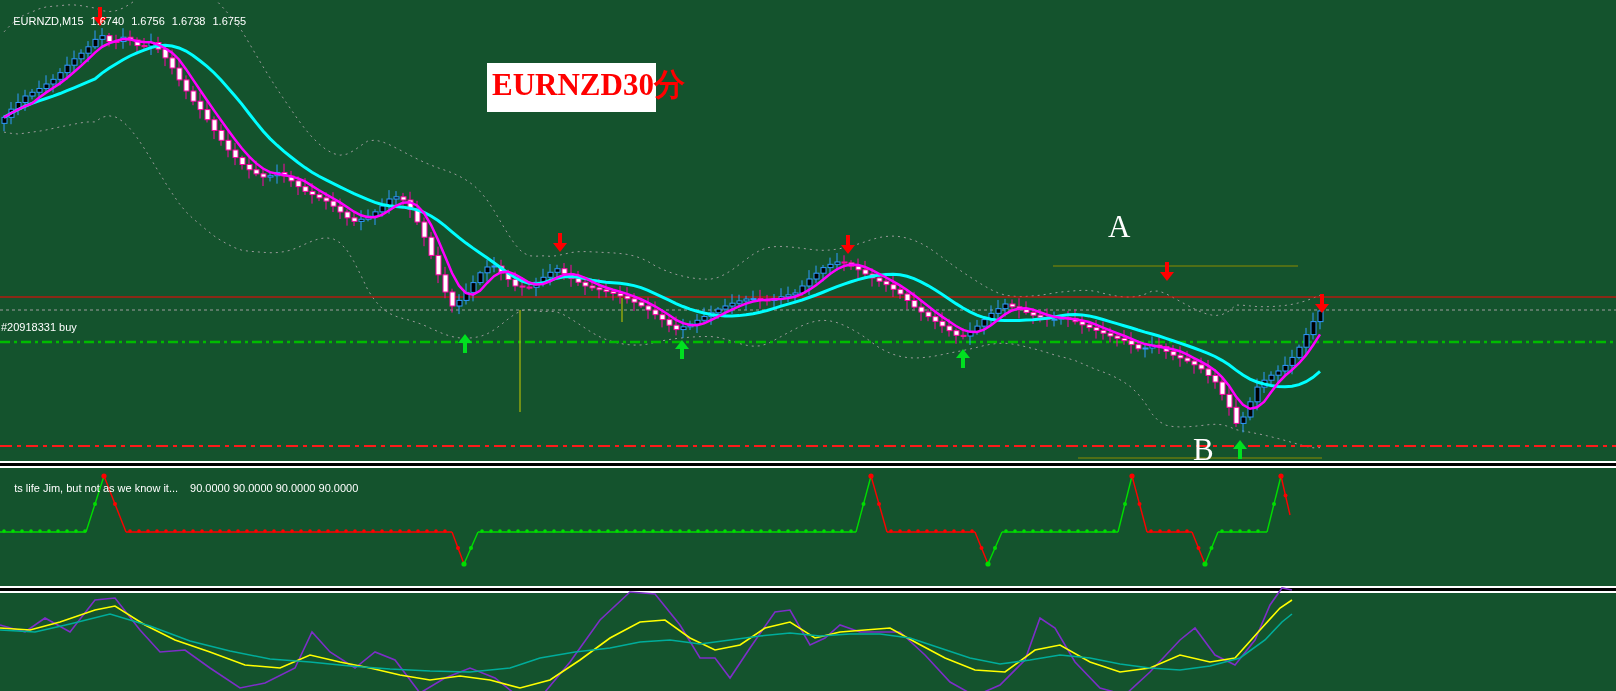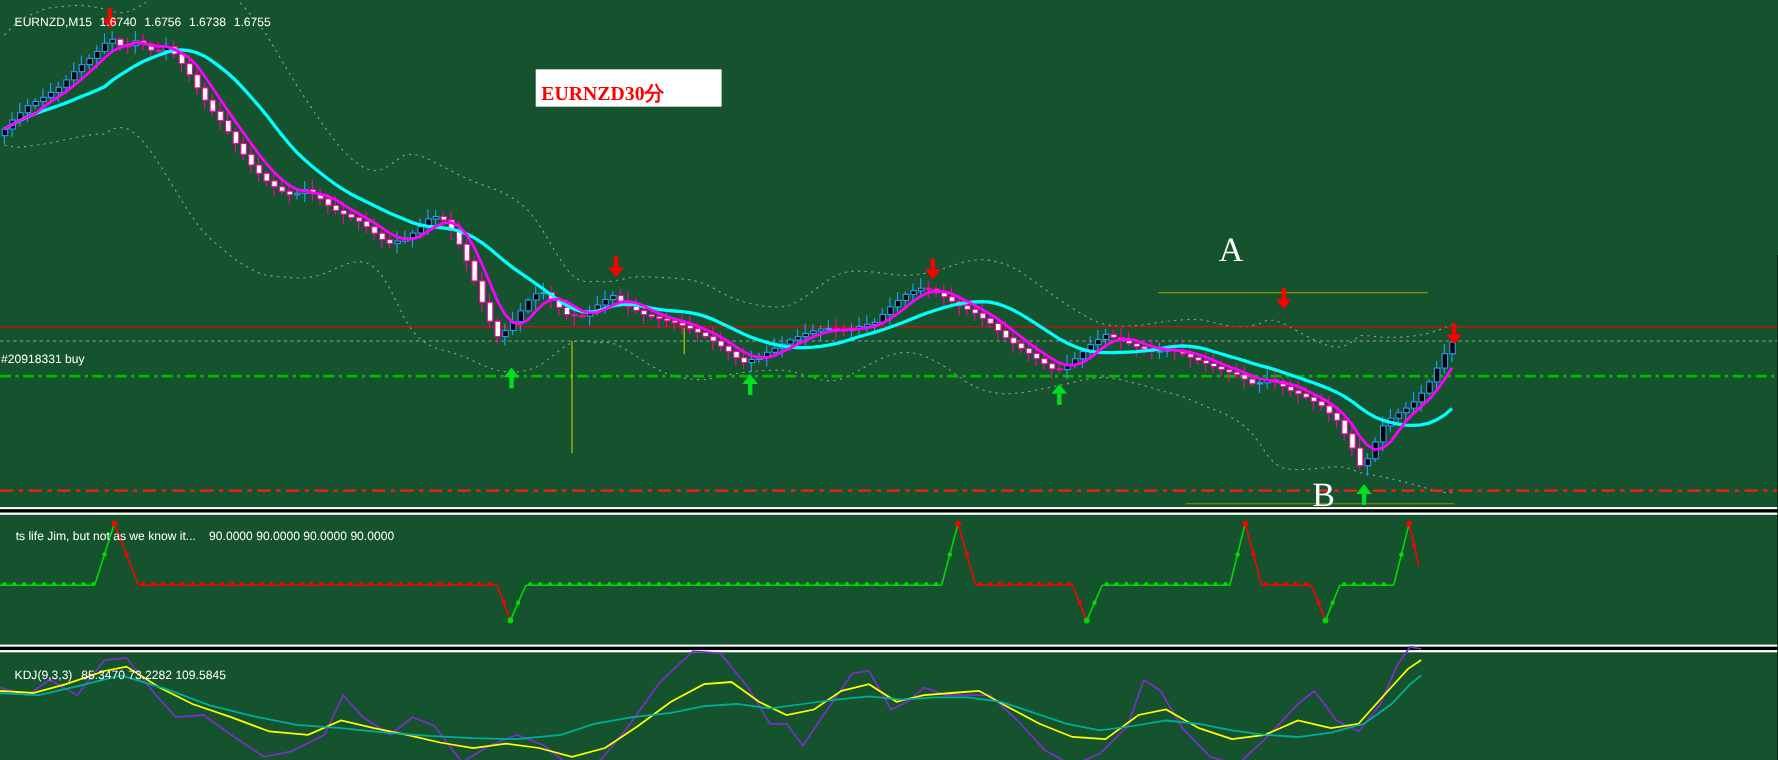--- a/index.html
+++ b/index.html
@@ -7,22 +7,22 @@
           font-family:"Liberation Sans",sans-serif;}
   #chart-svg{position:absolute;left:0;top:0;}
   .ovl{position:absolute;color:#fff;font-size:11px;white-space:pre;}
   #header-line{left:1px;top:3px;}
   .hval{margin-left:7px;}
   #order-label{left:1px;top:321px;}
   #sub1-label{left:2px;top:470px;}
   #sub1-label .vals{margin-left:12px;}
   #kdj-label{left:1px;top:596px;}
   #kdj-label .vals{margin-left:8px;}
-  #label-box{left:487px;top:63px;width:164px;height:34px;background:#fff;
-             font-family:"Liberation Serif",serif;font-weight:bold;font-size:18px;
+  #label-box{left:487px;top:63px;width:164px;height:49px;background:#fff;
+             font-family:"Liberation Serif",serif;font-weight:bold;font-size:31px;
              color:#f00;padding-left:5px;line-height:44px;}
   .abmark{position:absolute;color:#fff;font-family:"Liberation Serif",serif;font-size:31px;line-height:31px;}
   #marker-a{left:1108px;top:211px;}
   #marker-b{left:1193px;top:434px;}
 </style>
 </head>
 <body>
 
 <div id="screen">
   <svg id="chart-svg" width="1616" height="691" viewBox="0 0 1616 691">
@@ -634,16 +634,13 @@
 
   <div class="ovl" id="order-label">#20918331 buy</div>
 
   <div class="abmark" id="marker-a">A</div>
   <div class="abmark" id="marker-b">B</div>
 
   <div class="ovl" id="sub1-label">
     <span>ts life Jim, but not as we know it...</span><span class="vals">90.0000 90.0000 90.0000 90.0000</span>
   </div>
 
-  <div class="ovl" id="kdj-label">
-    <span>KDJ(9,3,3)</span><span class="vals">85.3470 73.2282 109.5845</span>
-  </div>
 </div>
 
 </body></html>

